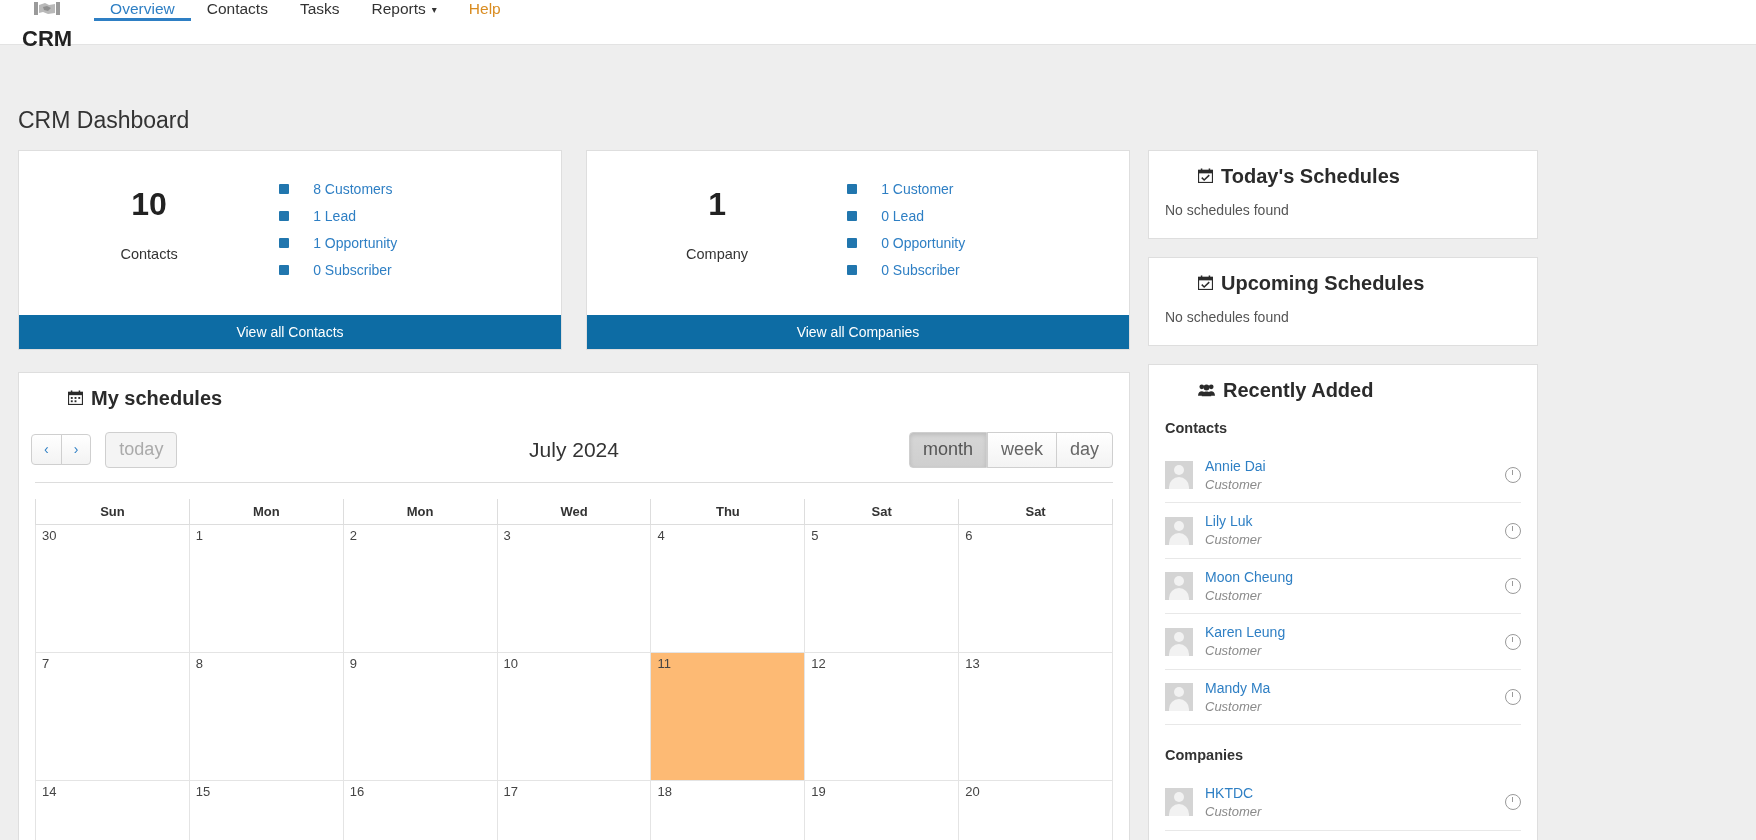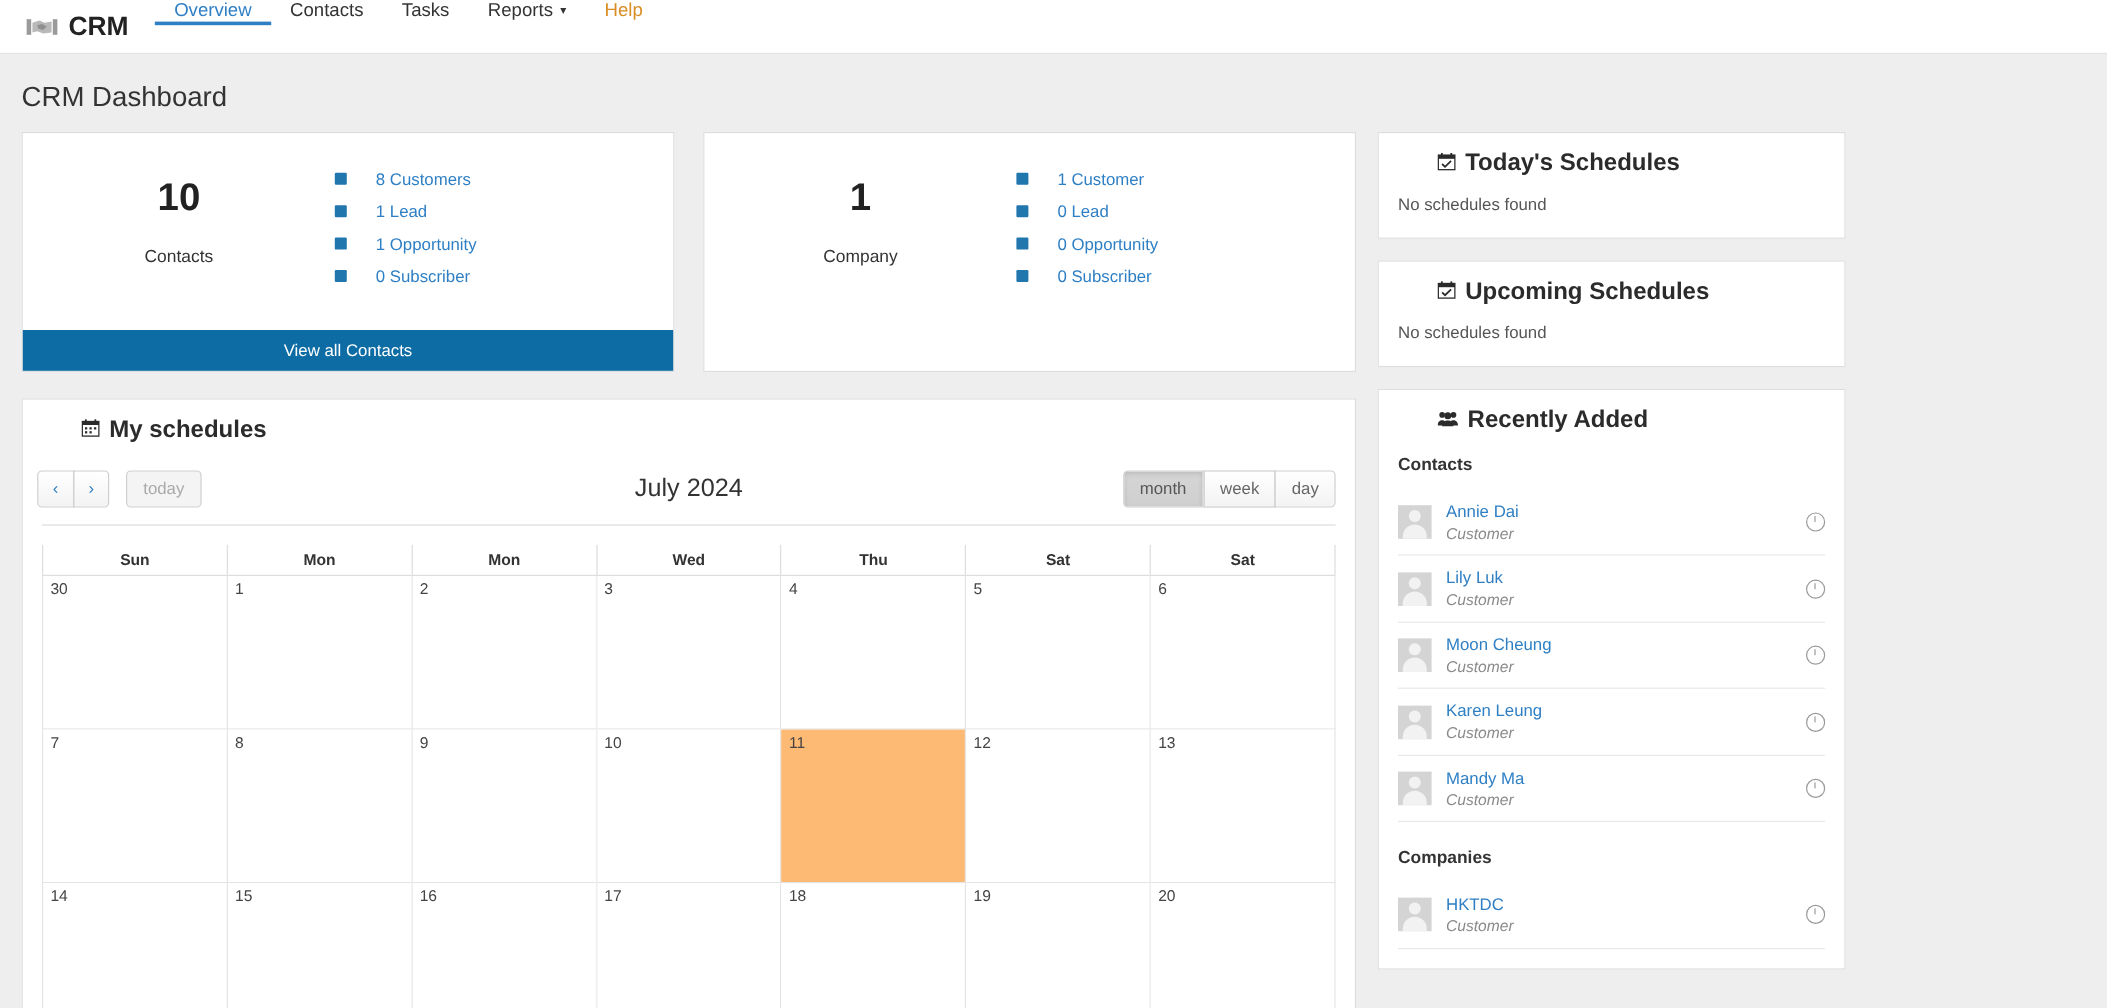--- a/index.html
+++ b/index.html
@@ -17,20 +17,21 @@
     background: #fff;
     border-bottom: 1px solid #e3e3e3;
     display: flex;
     align-items: stretch;
     padding-left: 22px;
   }
   .brand {
     display: flex; align-items: center; gap: 9px;
     font-size: 22px; font-weight: bold; color: #222;
     padding-right: 22px;
+    flex-direction: column;
   }
   .brand-icon { display: flex; align-items: center; color: #9a9a9a; }
   .nav-items { display: flex; align-items: flex-start; }
   .nav-link {
     display: flex; align-items: center;
     padding: 0 16px;
     font-size: 15.5px;
     color: #333;
     text-decoration: none;
     border-bottom: 3px solid transparent;
@@ -38,20 +39,21 @@
     white-space: nowrap;
   }
   .nav-link.active { color: #2e7fc4; border-bottom-color: #2e7fc4; }
   .nav-link.help { color: #d98c21; }
   .caret { margin-left: 6px; font-size: 10px; }
 
   
   .page-title {
     font-size: 23px; font-weight: 400; color: #333;
     padding: 22px 0 16px 18px;
+    margin-top: 40px;
   }
   .layout {
     display: flex;
     gap: 18px;
     padding: 0 16px 0 18px;
     align-items: flex-start;
   }
   .col-left { width: 1112px; flex: 0 0 1112px; }
   .col-right { width: 390px; flex: 0 0 390px; }
 
@@ -116,21 +118,21 @@
   .cal-panel { margin-top: 22px; }
   .cal-toolbar {
     display: flex; align-items: center;
     padding: 10px 16px 14px 12px;
     position: relative;
   }
   .btn-group { display: flex; }
   .btn {
     background: linear-gradient(#fff, #f3f3f3);
     border: 1px solid #cfcfcf;
-    font-size: 14px;
+    font-size: 18px;
     color: #333;
     padding: 6px 13px;
     cursor: pointer;
     font-family: inherit;
     line-height: 1.2;
   }
   .btn-arrow { padding: 6px 12px; color: #2e7fc4; font-size: 14px; }
   .btn-group .btn:first-child { border-radius: 4px 0 0 4px; }
   .btn-group .btn:last-child { border-radius: 0 4px 4px 0; margin-left: -1px; }
   .btn-today {
@@ -307,20 +309,21 @@
             <div class="legend-item">
               <span class="legend-sq" style="background:#2176ae"></span>
               <span>0 Opportunity</span>
             </div>
             <div class="legend-item">
               <span class="legend-sq" style="background:#2176ae"></span>
               <span>0 Subscriber</span>
             </div>
           </div>
         </div>
+        <a class="stat-btn">View all Companies</a>
       </div>
     </div>
 
     <div class="panel cal-panel">
       <div class="panel-head">
         <span>
           <svg width="15" height="15" viewBox="0 0 16 16">
             <rect x="0.5" y="2.5" width="15" height="13" fill="none" stroke="#2b2b2b" stroke-width="1.4"></rect>
             <rect x="0.5" y="2.5" width="15" height="3" fill="#2b2b2b"></rect>
             <rect x="3" y="0.5" width="1.6" height="3" fill="#2b2b2b"></rect>

